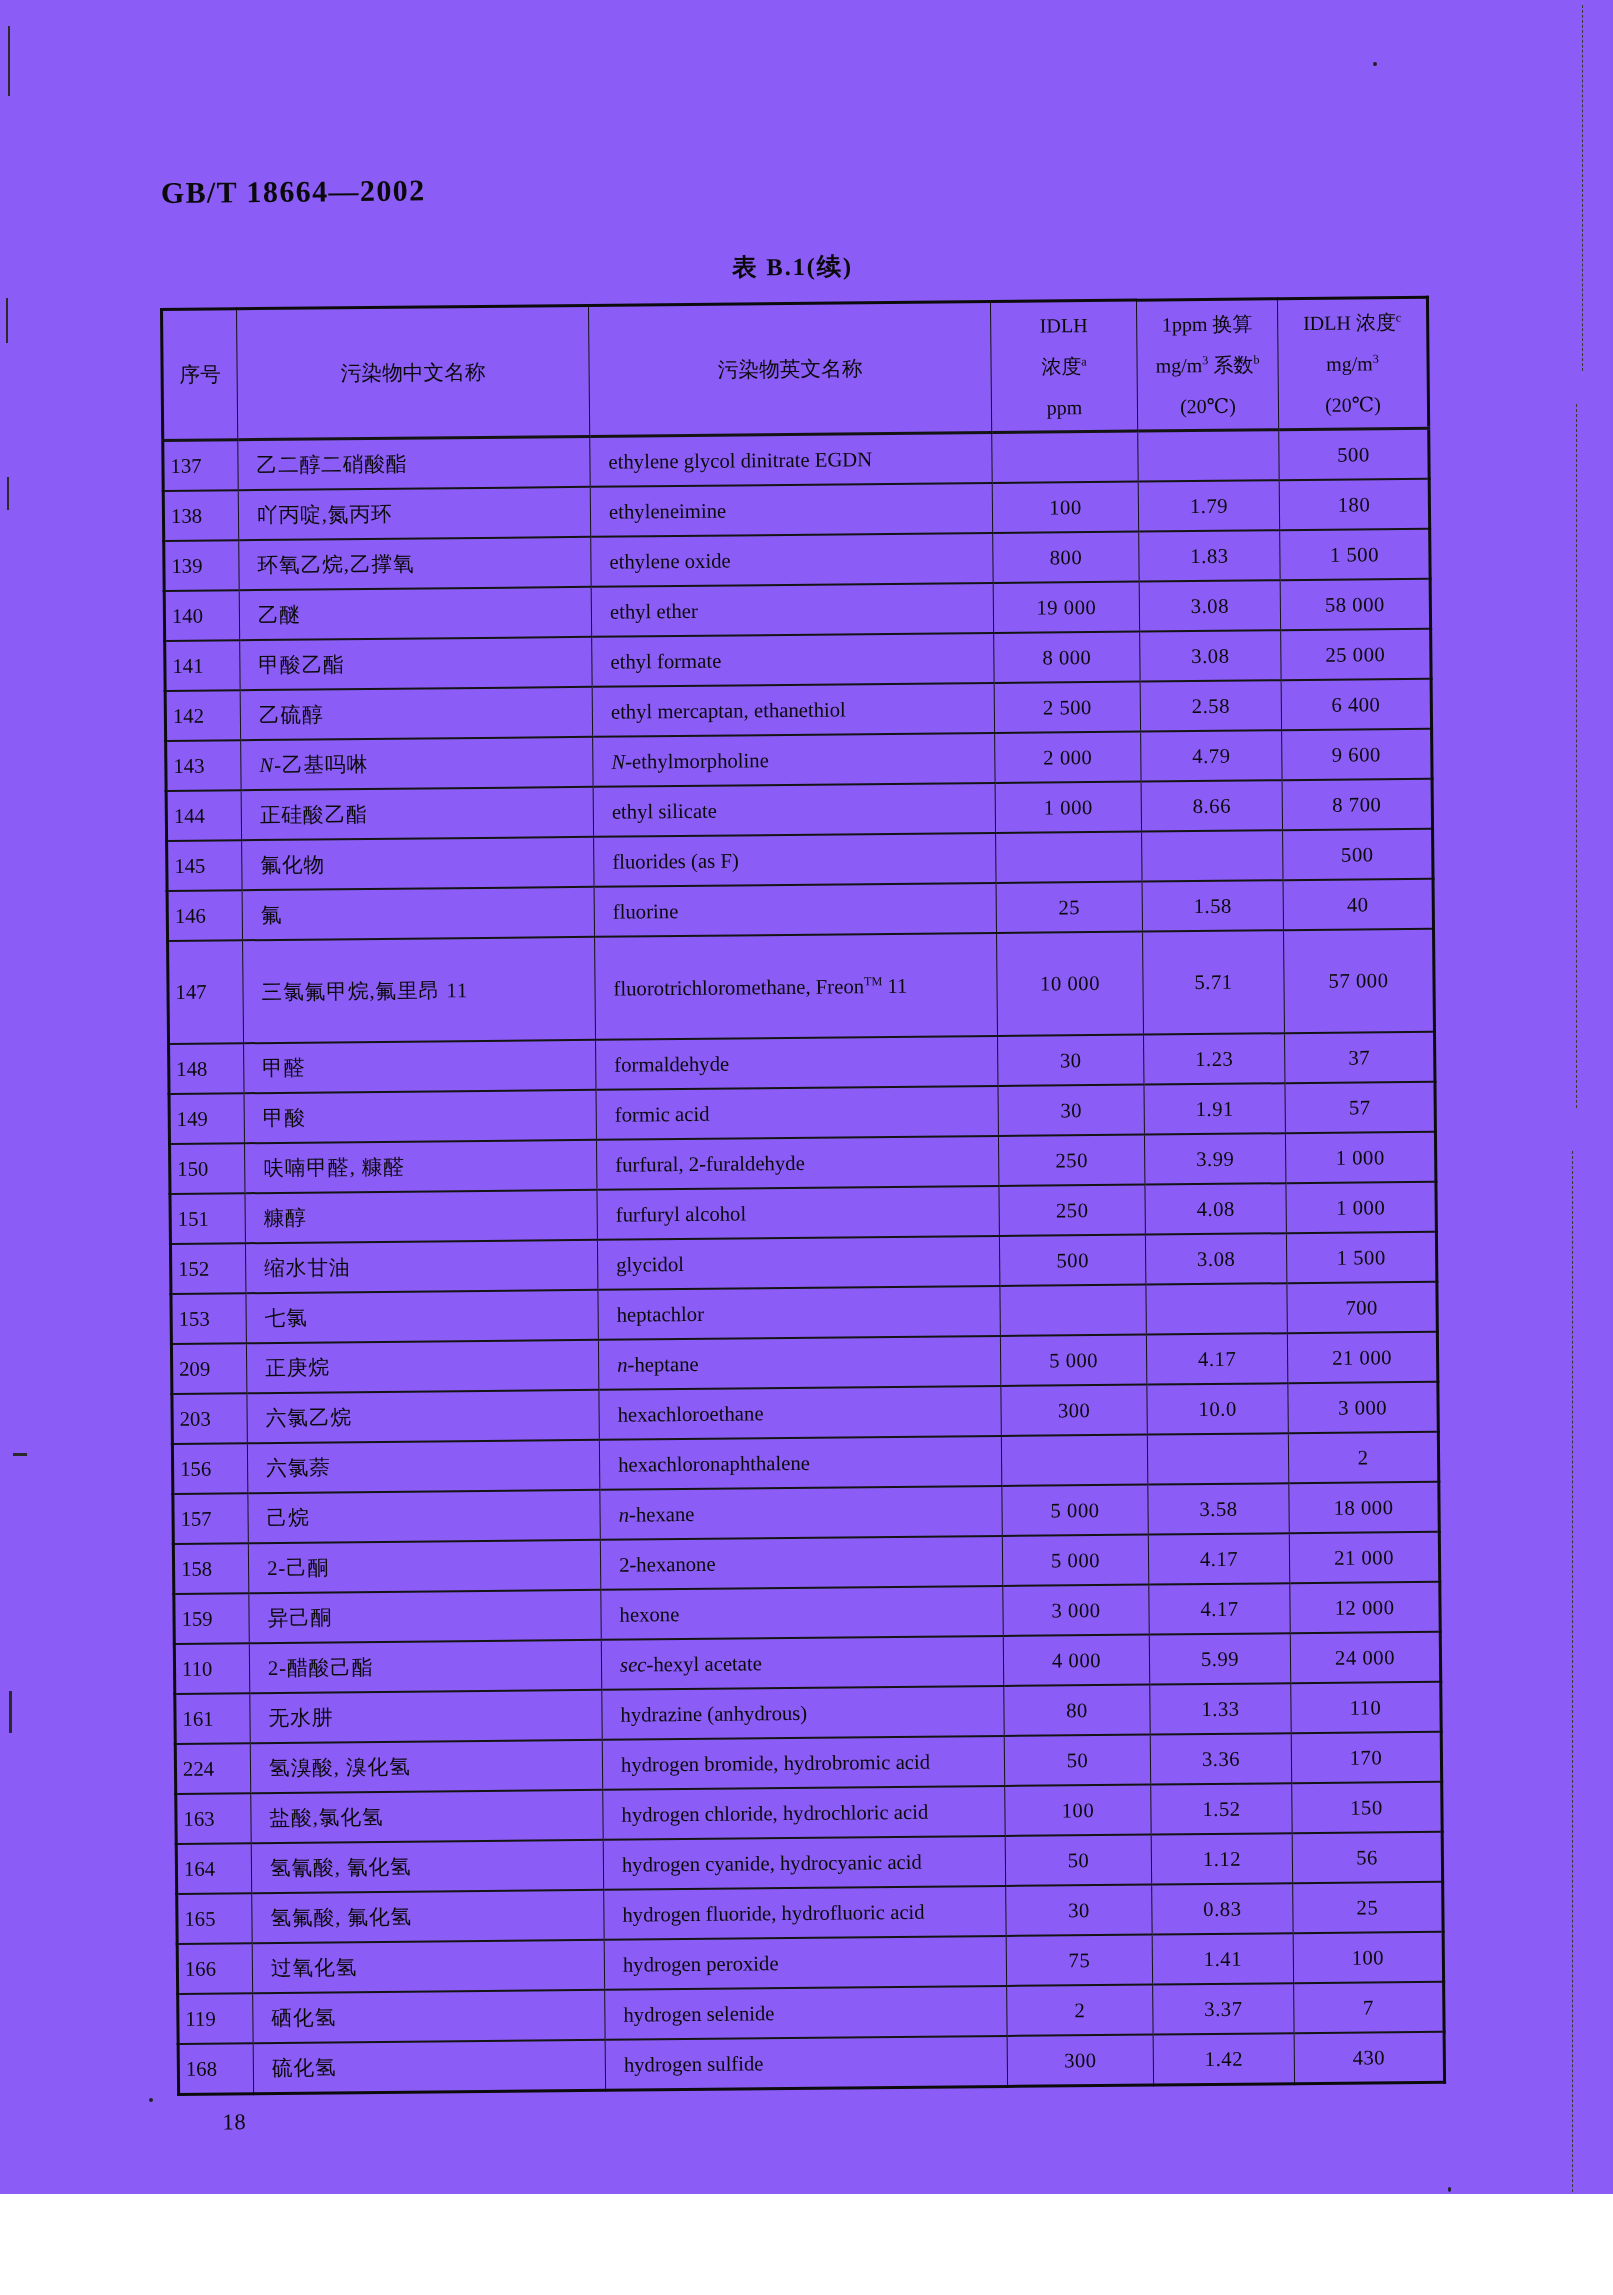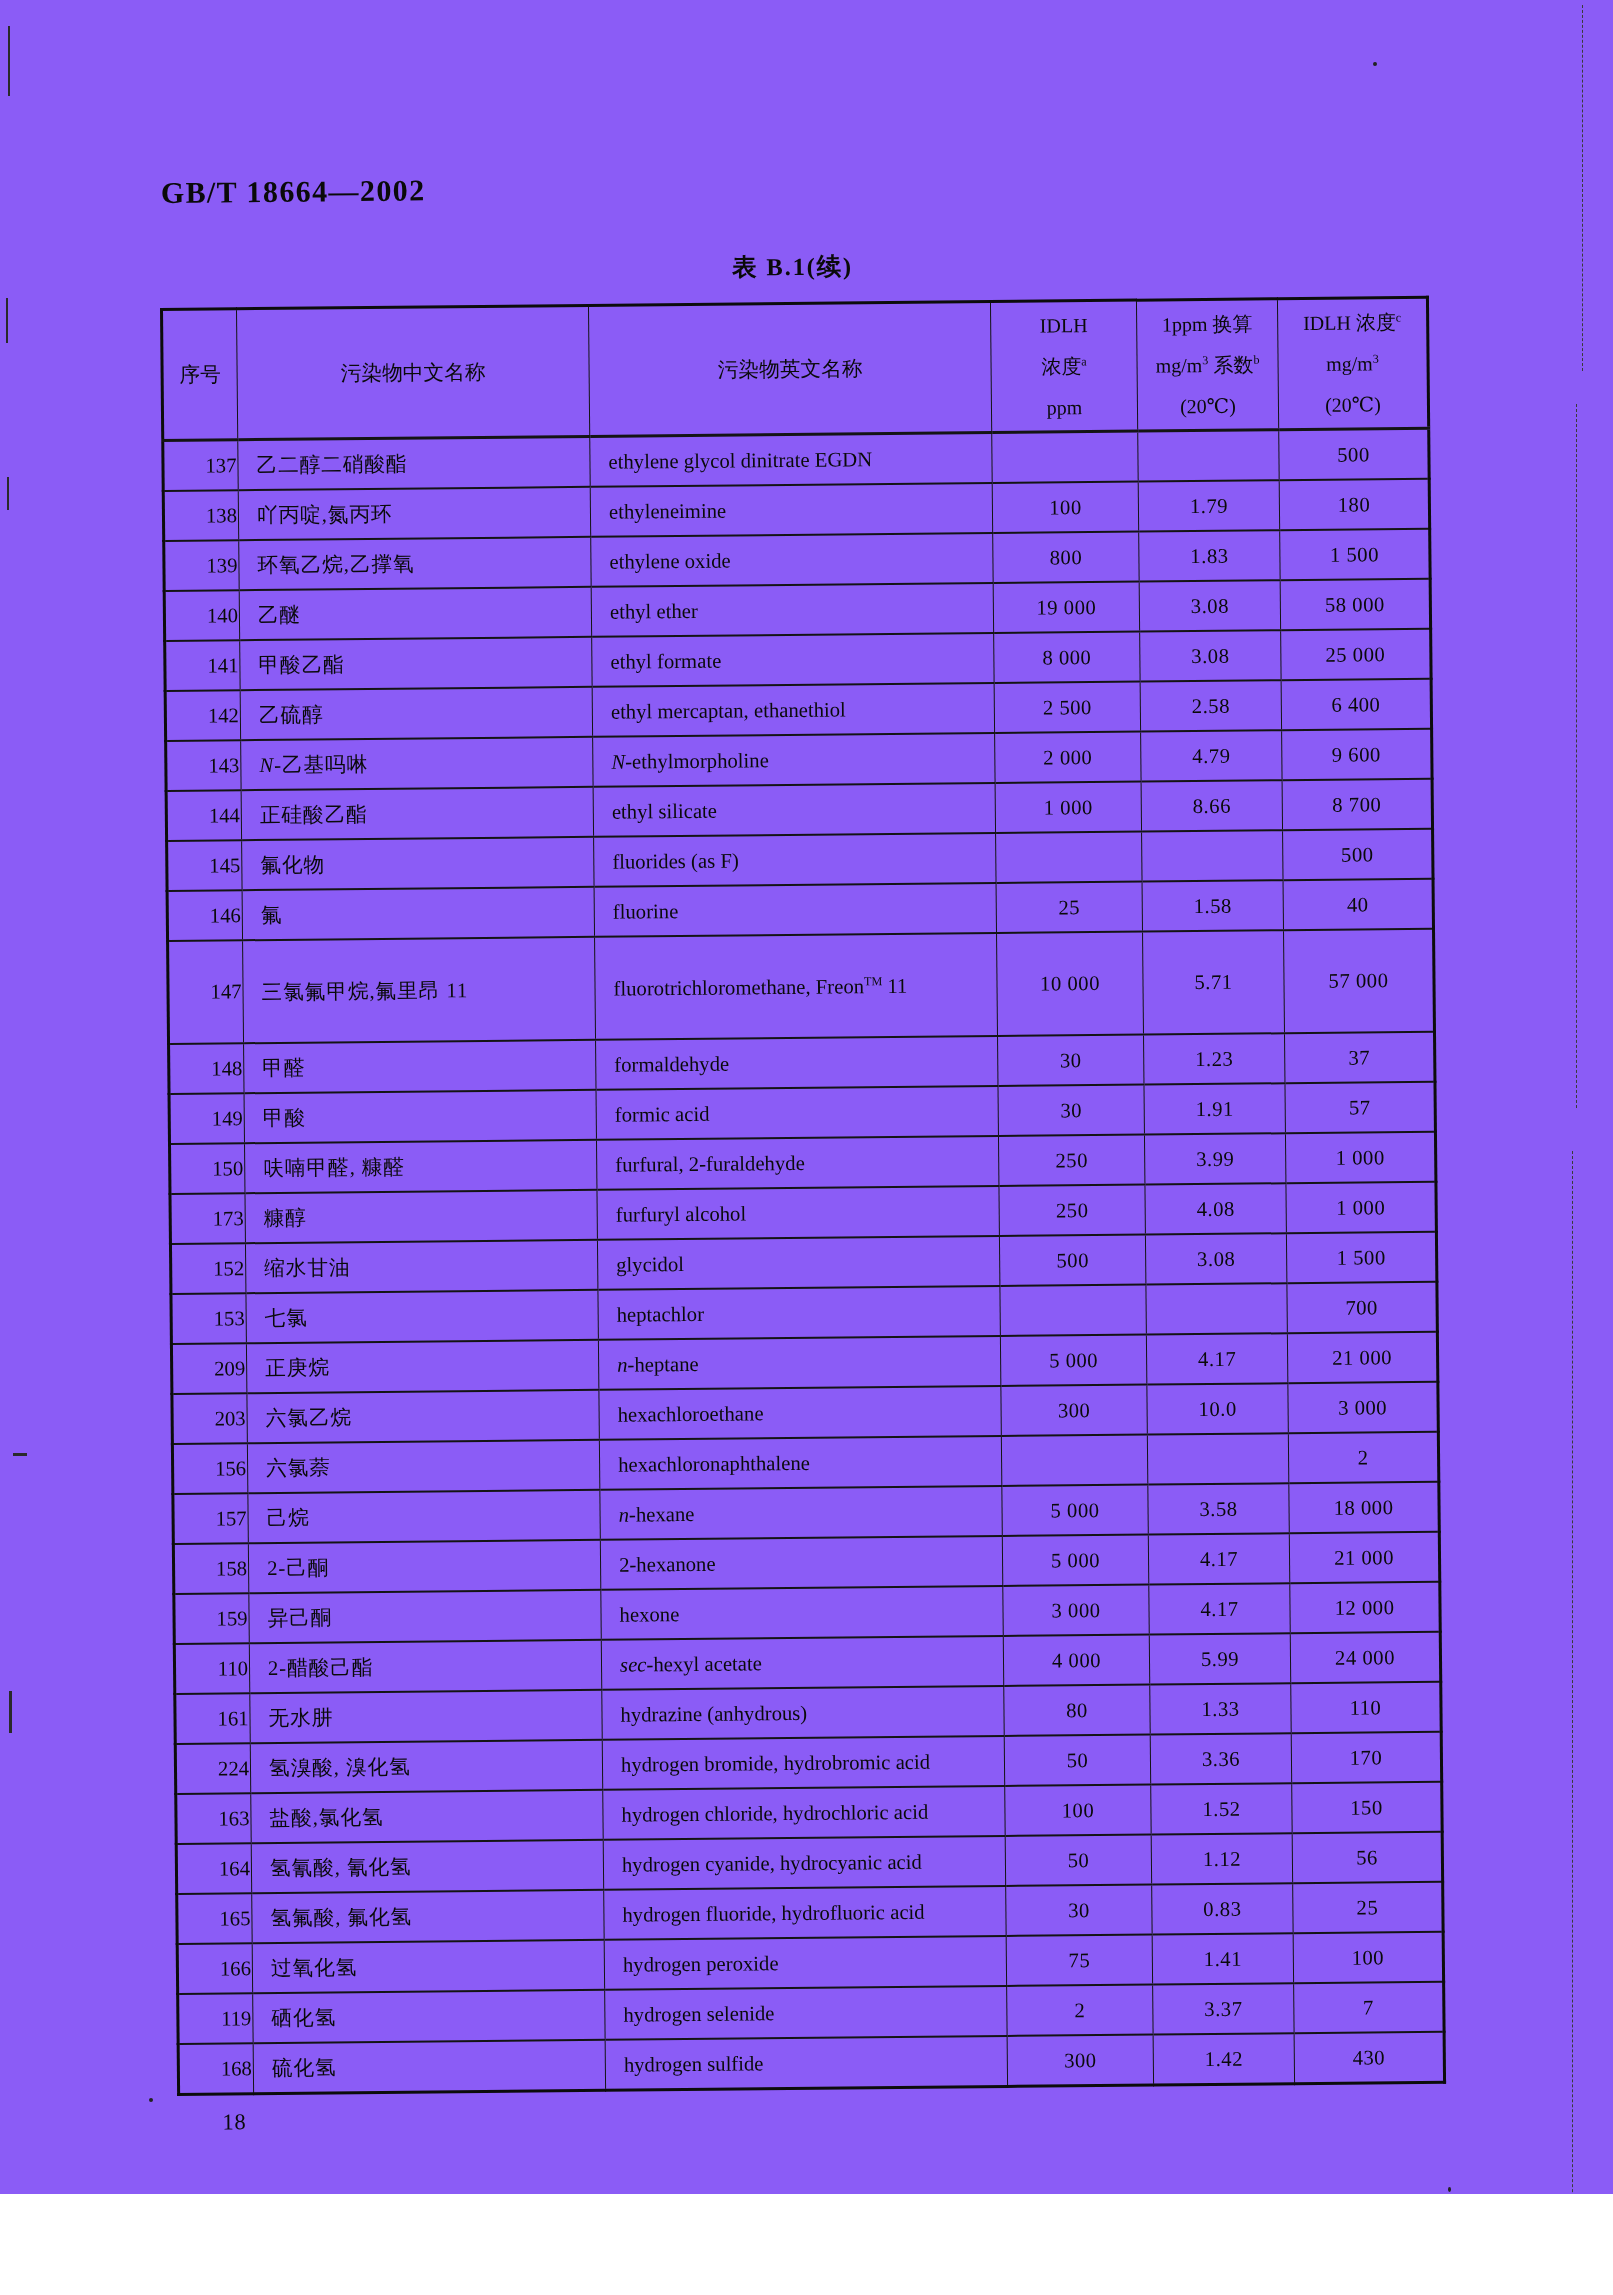--- a/index.html
+++ b/index.html
@@ -43,21 +43,21 @@
     height:128px;
     font-size:20.7px;
     text-align:center;
     border-bottom-width:3.8px;
     padding:0 2.8px;
   }
   .tbl thead th.th-multi{font-size:20px;line-height:2.05;}
   .tbl thead th sup,.c-en sup{font-size:12.2px;}
   .tbl td{height:46px;font-size:20.7px;}
   tr.tall td{height:99px;}
-  .c-no{text-align:right;padding-left:6px;}
+  .c-no{text-align:left;padding-left:6px;}
   .c-cn{text-align:left;padding-left:18px;letter-spacing:0.9px;}
   .c-en{text-align:left;padding-left:18px;}
   .c-num{text-align:center;letter-spacing:0.5px;}
   .page-num{
     position:absolute;left:205px;top:2110px;
     font-size:22.5px;letter-spacing:0.9px;
   }
   
   .artifact{position:absolute;background:#2a2a2a;}
   .edge-line{
@@ -220,21 +220,21 @@
             <tr>
               <td class="c-no">150</td>
               <td class="c-cn">呋喃甲醛, 糠醛</td>
               <td class="c-en">furfural, 2-furaldehyde</td>
               <td class="c-num">250</td>
               <td class="c-num">3.99</td>
               <td class="c-num">1 000</td>
             </tr>
 
             <tr>
-              <td class="c-no">173</td>
+              <td class="c-no">151</td>
               <td class="c-cn">糠醇</td>
               <td class="c-en">furfuryl alcohol</td>
               <td class="c-num">250</td>
               <td class="c-num">4.08</td>
               <td class="c-num">1 000</td>
             </tr>
 
             <tr>
               <td class="c-no">152</td>
               <td class="c-cn">缩水甘油</td>

